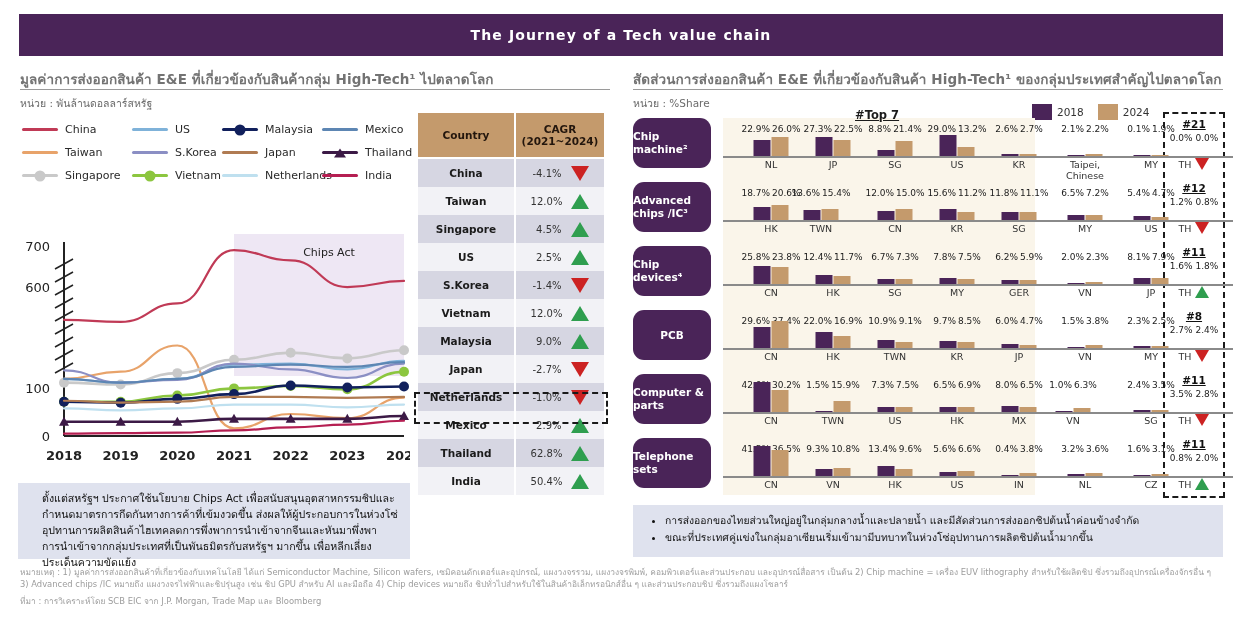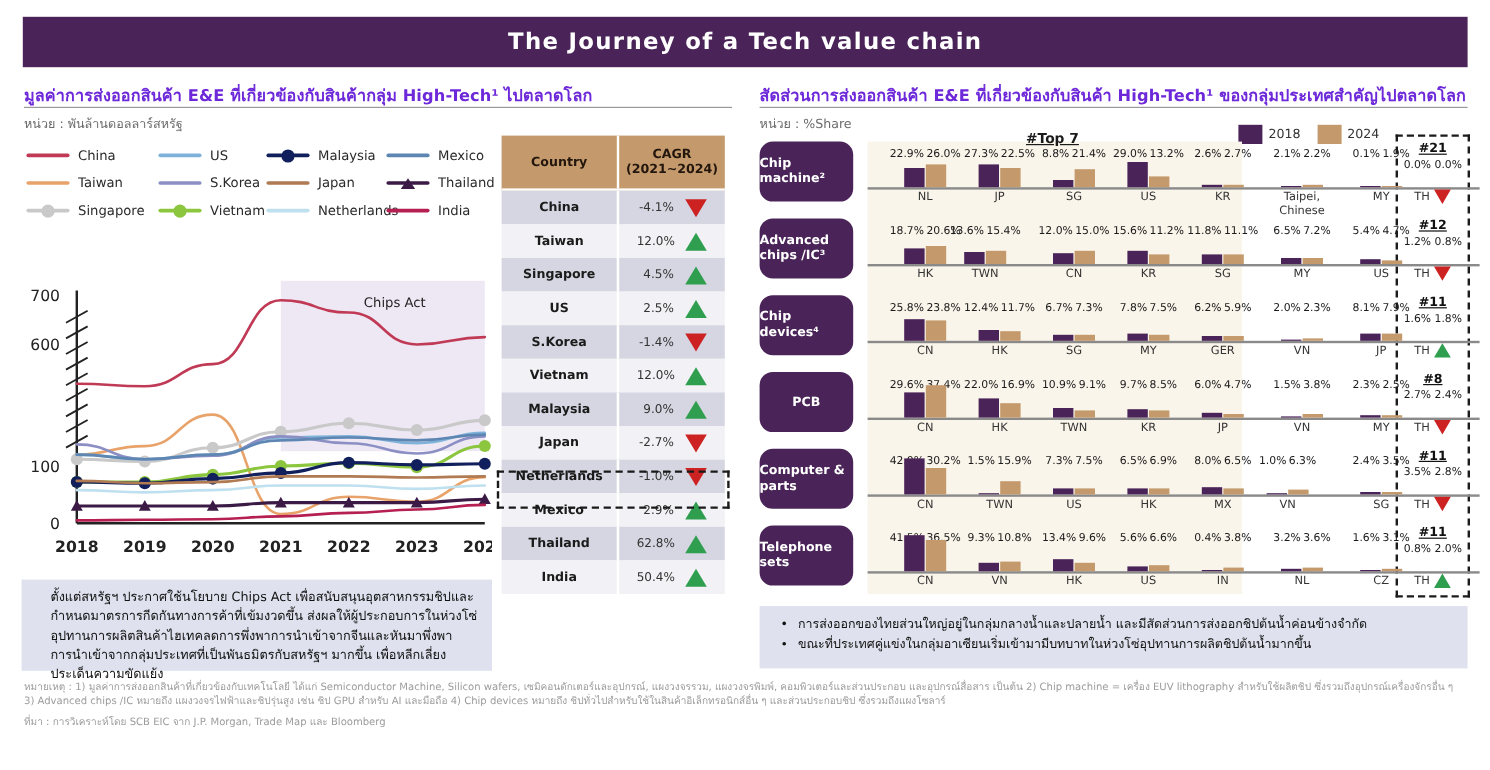--- a/index.html
+++ b/index.html
@@ -11,26 +11,26 @@
   }
   #page { position: relative; width: 1242px; height: 642px; }
 
   
   .banner {
     position: absolute; left: 19px; top: 14px; width: 1204px; height: 42px;
     background: #4a2458;
     display: flex; align-items: center; justify-content: center;
   }
   .banner-text {
-    color: #ffffff; font-size: 19px; font-weight: bold; letter-spacing: 1.1px;
+    color: #ffffff; font-size: 14px; font-weight: bold; letter-spacing: 1.1px;
   }
 
   
   .sec-title {
-    position: absolute; font-size: 13.5px; font-weight: bold; color: #6d28d9;
+    position: absolute; font-size: 13.5px; font-weight: bold; color: #737373;
     letter-spacing: .1px;
   }
   .sec-rule {
     position: absolute; height: 1px; background: #9a9a9a;
   }
   .sec-unit {
     position: absolute; font-size: 10.5px; color: #6b6b6b;
   }
 
   

